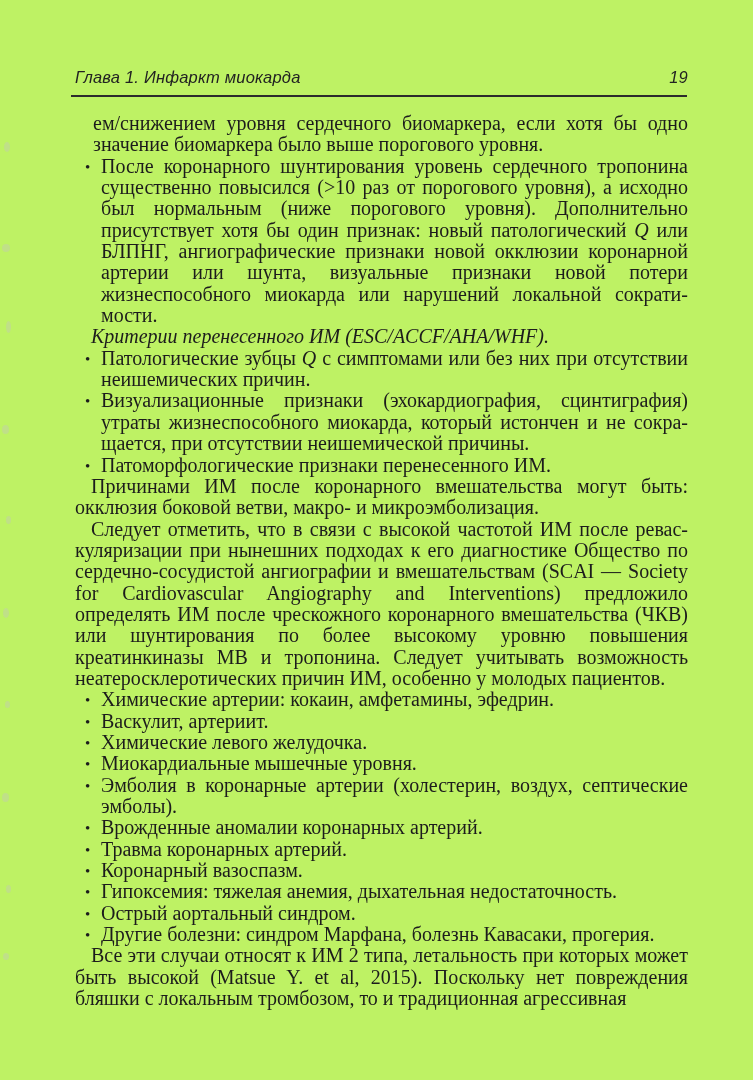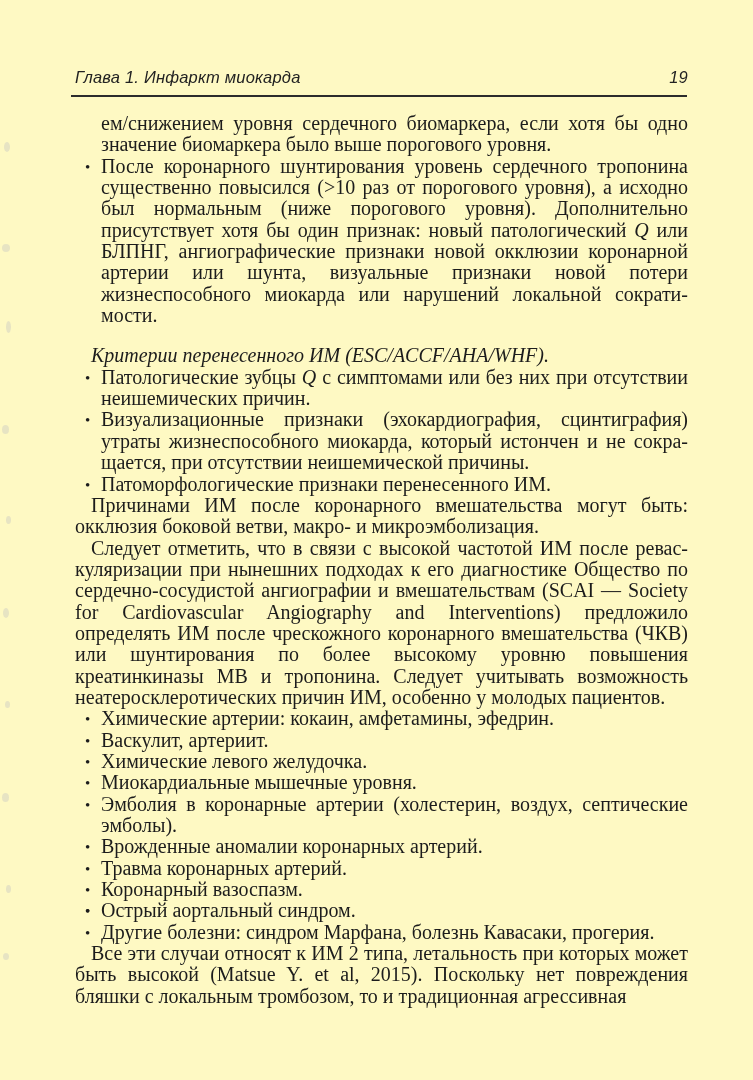--- a/index.html
+++ b/index.html
@@ -5,21 +5,21 @@
   html, body { margin: 0; padding: 0; }
   body {
     width: 753px; height: 1080px;
     background: #ffffff;
     overflow: hidden;
     position: relative;
     font-family: "Liberation Serif", "DejaVu Serif", serif;
   }
   .page {
     position: absolute; inset: 0;
-    background: #fef9c3;
+    background: #bef264;
     color: #1e1e1e;
   }
   .running-header {
     position: absolute; left: 75px; top: 68px; width: 613px;
     display: flex; justify-content: space-between; align-items: baseline;
     font-family: "Liberation Sans", "DejaVu Sans", sans-serif;
     font-style: italic;
     font-size: 16.5px;
     color: #222;
     letter-spacing: 0.2px;
@@ -29,28 +29,28 @@
     background: #2c2c2c;
   }
   .page-body {
     position: absolute; left: 75px; top: 113px; width: 613px;
     font-size: 20px;
     line-height: 21.35px;
     text-align: justify;
     color: #1c1c1c;
   }
   .block { position: relative; }
-  .block.continuation { margin-left: 26px; }
+  .block.continuation { margin-left: 18px; }
   .block.bullet { padding-left: 26px; }
   .block.bullet .marker {
     position: absolute; left: 10px; top: 1px;
     font-size: 15px; line-height: 21.35px;
   }
   .block.paragraph { text-indent: 16px; }
-  .block.italic_heading { text-indent: 16px; font-style: italic; margin-top: 19px; }
+  .block.italic_heading { text-indent: 16px; font-style: italic; }
   .it { font-style: italic; }
   .speckle {
     position: absolute;
     background: #c2c2c2;
     border-radius: 50%;
     opacity: 0.38;
   }
 </style>
 </head>
 <body>
@@ -74,21 +74,21 @@
       <div class="block paragraph"><span>Причинами ИМ после коронарного вмешательства могут быть: окклюзия боковой ветви, макро- и микроэмболизация.</span></div>
       <div class="block paragraph"><span>Следует отметить, что в связи с высокой частотой ИМ после ревас­куляризации при нынешних подходах к его диагностике Общество по сердечно-сосудистой ангиографии и вмешательствам (SCAI — Society for Cardiovascular Angiography and Interventions) предложило определять ИМ после чрескожного коронарного вмешательства (ЧКВ) или шун­тирования по более высокому уровню повышения креатинкиназы МВ и тропонина. Следует учитывать возможность неатеросклеротических причин ИМ, особенно у молодых пациентов.</span></div>
       <div class="block bullet"><span class="marker">•</span><span>Химические артерии: кокаин, амфетамины, эфедрин.</span></div>
       <div class="block bullet"><span class="marker">•</span><span>Васкулит, артериит.</span></div>
       <div class="block bullet"><span class="marker">•</span><span>Химические левого желудочка.</span></div>
       <div class="block bullet"><span class="marker">•</span><span>Миокардиальные мышечные уровня.</span></div>
       <div class="block bullet"><span class="marker">•</span><span>Эмболия в коронарные артерии (холестерин, воздух, септические эмболы).</span></div>
       <div class="block bullet"><span class="marker">•</span><span>Врожденные аномалии коронарных артерий.</span></div>
       <div class="block bullet"><span class="marker">•</span><span>Травма коронарных артерий.</span></div>
       <div class="block bullet"><span class="marker">•</span><span>Коронарный вазоспазм.</span></div>
-      <div class="block bullet"><span class="marker">•</span></div>
+      <div class="block bullet"><span class="marker">•</span><span>Гипоксемия: тяжелая анемия, дыхательная недостаточность.</span></div>
       <div class="block bullet"><span class="marker">•</span><span>Острый аортальный синдром.</span></div>
       <div class="block bullet"><span class="marker">•</span><span>Другие болезни: синдром Марфана, болезнь Кавасаки, прогерия.</span></div>
       <div class="block paragraph"><span>Все эти случаи относят к ИМ 2 типа, летальность при которых может быть высокой (Matsue Y. et al,  2015). Поскольку нет поврежде­ния бляшки с локальным тромбозом, то и традиционная агрессивная</span></div>
     </div>
 
   <div class="speckle" style="left:4px;top:142px;width:6px;height:10px"></div>
   <div class="speckle" style="left:2px;top:244px;width:8px;height:8px"></div>
   <div class="speckle" style="left:6px;top:321px;width:5px;height:12px"></div>
   <div class="speckle" style="left:2px;top:425px;width:7px;height:9px"></div>
   <div class="speckle" style="left:6px;top:516px;width:5px;height:8px"></div>

